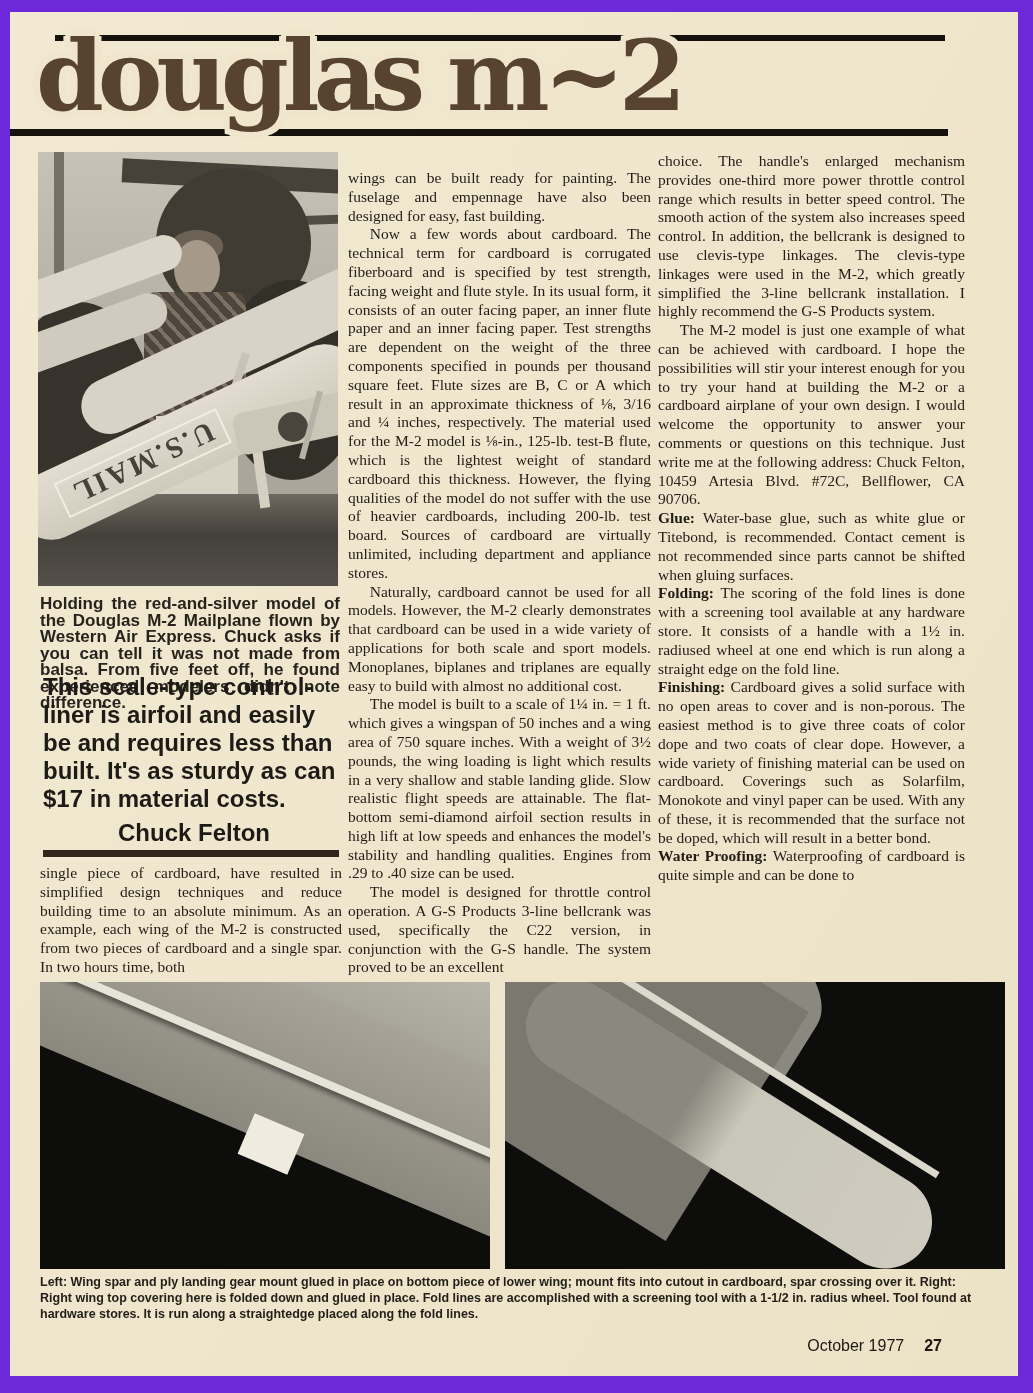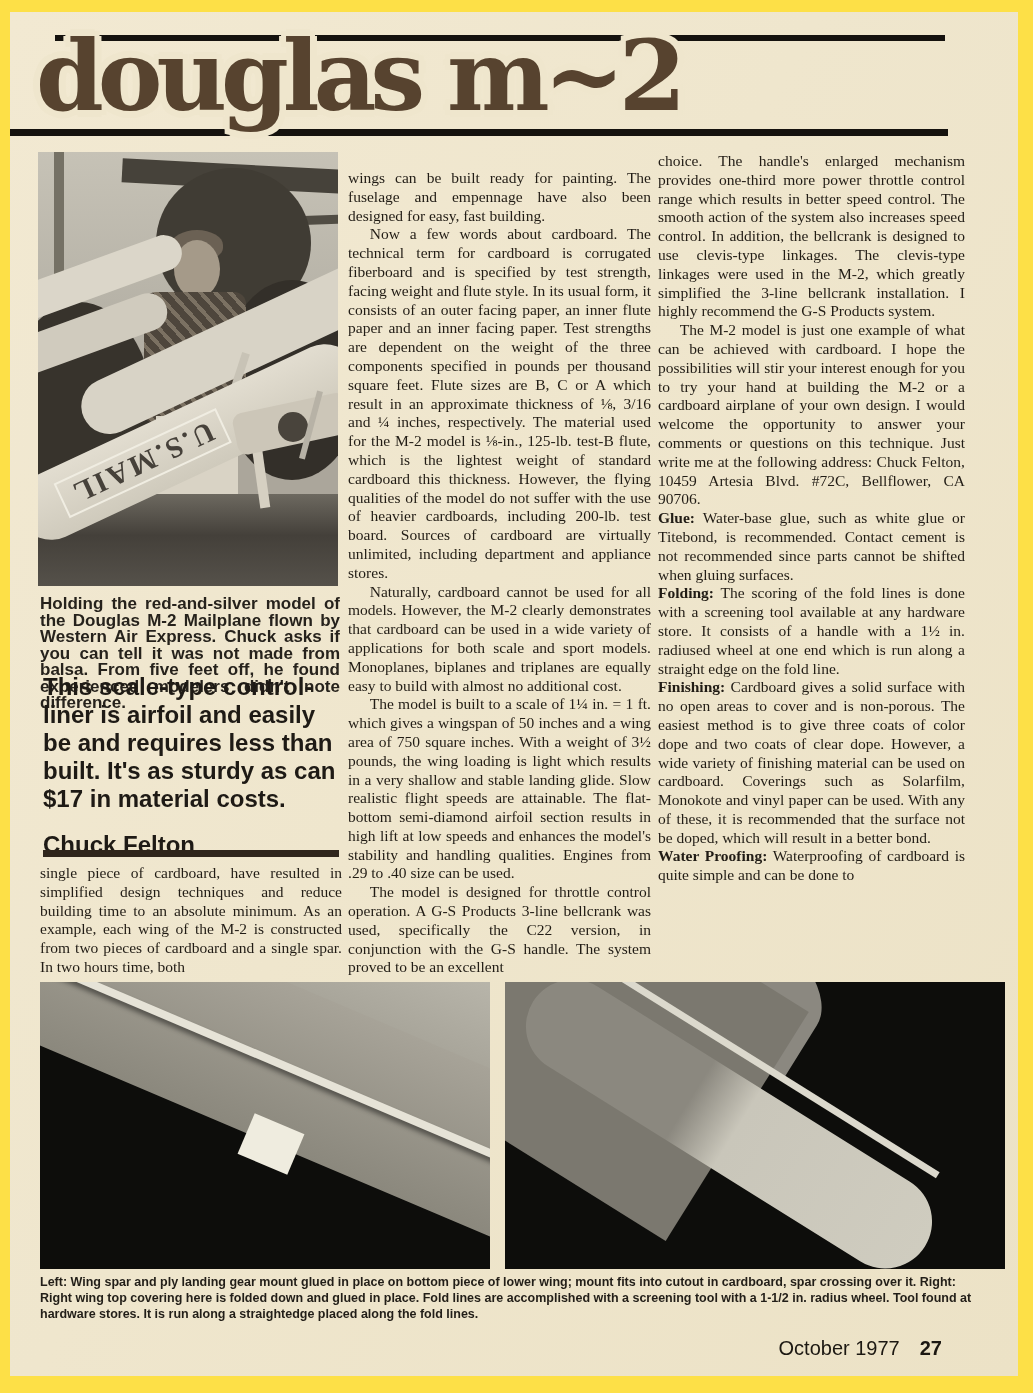--- a/index.html
+++ b/index.html
@@ -1,16 +1,16 @@
 <!DOCTYPE html>
 <html><head>
 <meta charset="utf-8">
 <style>
   html,body{margin:0;padding:0;background:#141414;}
-  #scan{position:relative;width:1033px;height:1393px;background:#fde047;overflow:hidden;
+  #scan{position:relative;width:1033px;height:1393px;background:#6d28d9;overflow:hidden;
         font-family:"Liberation Serif",serif;}
   .page{position:absolute;left:10px;top:12px;width:1008px;height:1364px;
         background:linear-gradient(120deg,#f2e9d2 0%,#efe6cd 45%,#ece2c6 100%);}
   
   .rule-top{position:absolute;left:45px;top:23px;width:890px;height:6px;background:#15120e;}
   .rule-bottom{position:absolute;left:0;top:117px;width:938px;height:7px;background:#15120e;}
   .masthead-title{position:absolute;left:26px;top:14px;z-index:2;
         font-family:"DejaVu Serif",serif;font-weight:bold;font-size:97px;line-height:1.05;
         letter-spacing:-6px;color:#57432f;
         text-shadow:7px 0 0 #efe6cd,-7px 0 0 #efe6cd,0 7px 0 #efe6cd,0 -7px 0 #efe6cd,
@@ -57,21 +57,21 @@
         background:#ccc6b8;transform:rotate(-12deg);z-index:7;}
   .p1-engine{left:240px;top:260px;width:30px;height:30px;border-radius:50%;background:#49443c;z-index:8;}
   .p1-prop{left:270px;top:238px;width:6px;height:70px;background:#b7b2a6;transform:rotate(15deg);z-index:8;}
   .p1-gear{left:218px;top:294px;width:10px;height:62px;background:#d6d0c2;transform:rotate(-8deg);z-index:6;}
   .photo-caption{position:absolute;left:30px;top:584px;width:300px;
         font-family:"Liberation Sans",sans-serif;font-weight:bold;font-size:17px;
         line-height:16.5px;color:#26221c;text-align:justify;}
   .pull-quote{position:absolute;left:33px;top:661px;width:302px;
         font-family:"Liberation Sans",sans-serif;font-weight:bold;font-size:24px;
         line-height:28px;color:#1e1a15;}
-  .pq-byline{margin-top:18px;}
+  .pq-byline{margin-top:6px;text-align:center;}
   .byline-rule{position:absolute;left:33px;top:838px;width:296px;height:7px;background:#30261c;}
   .left-body{left:30px;top:852px;width:302px;height:118px;}
   .mid-col{left:338px;top:157px;width:303px;height:834px;}
   .right-col{left:648px;top:140px;width:307px;height:834px;}
   
   .photo-wing{position:absolute;top:970px;overflow:hidden;background:#0d0d0b;}
   .photo-wing *{position:absolute;}
   .pw-left{left:30px;width:450px;height:287px;}
   .pw-right{left:495px;width:500px;height:287px;}
   .p2-slab-back{left:-40px;top:-85px;width:560px;height:150px;border-radius:70px;
@@ -86,21 +86,21 @@
         background:#8b8880;transform:rotate(32deg);}
   .p3-wing{left:-7px;top:95px;width:462px;height:94px;border-radius:47px;
         background:linear-gradient(to right,#8b887f 0%,#8b887f 40%,#c9c6ba 52%,#cfccbf 100%);
         transform:rotate(32deg);}
   .p3-spar{left:-20px;top:60px;width:490px;height:7px;background:#dcd9cd;transform:rotate(32deg);}
   
   .bottom-caption{position:absolute;left:30px;top:1263px;width:934px;
         font-family:"Liberation Sans",sans-serif;font-weight:bold;font-size:12.5px;
         line-height:15.8px;color:#221e18;}
   .footer{position:absolute;left:600px;top:1325px;width:332px;text-align:right;
-        font-family:"Liberation Sans",sans-serif;font-size:20px;color:#1c1812;}
+        font-family:"Liberation Sans",sans-serif;font-size:16px;color:#1c1812;}
   .footer .pagenum{font-weight:bold;margin-left:20px;}
 </style>
 </head>
 <body>
 
 <div id="scan">
   <div class="page">
 
     <div class="rule-top"></div>
     <div class="rule-bottom"></div>

